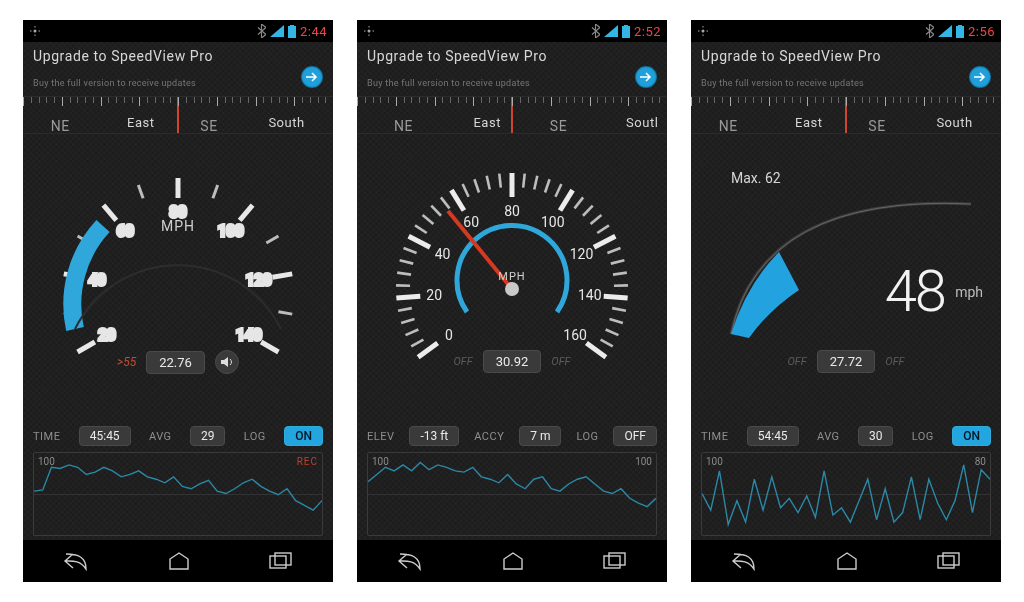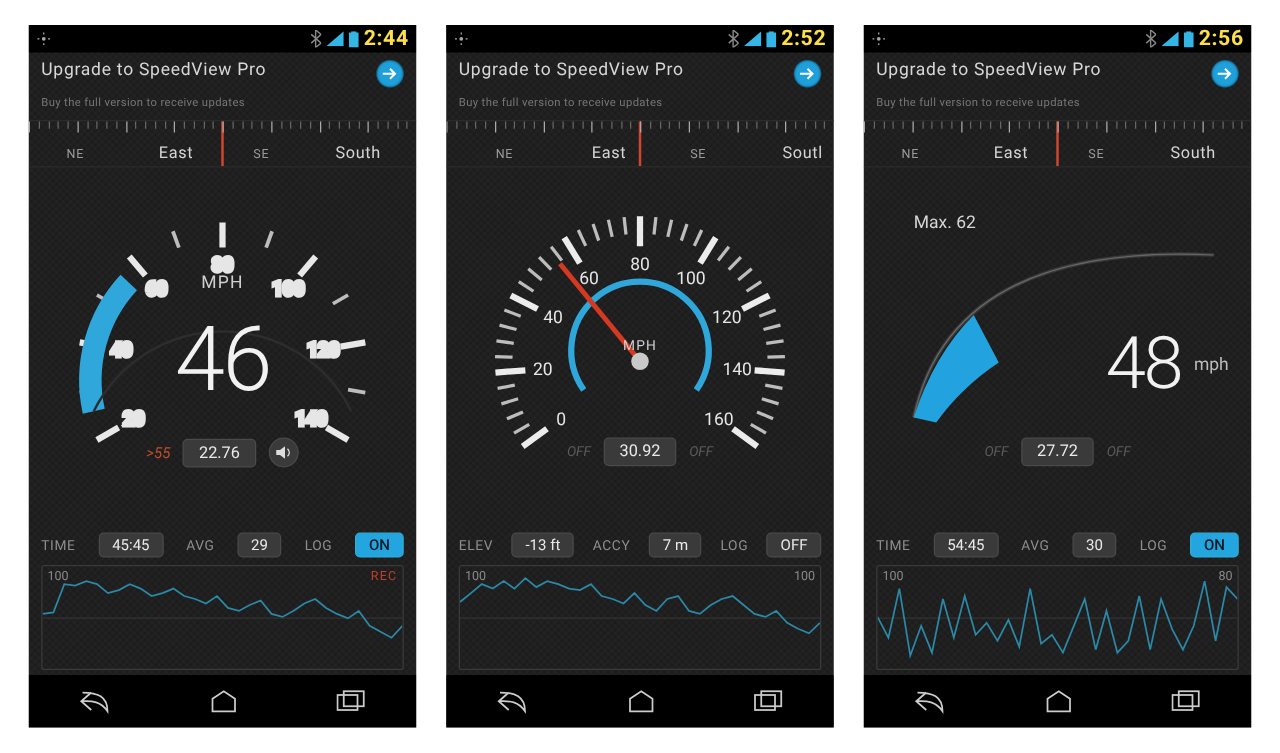--- a/index.html
+++ b/index.html
@@ -31,27 +31,27 @@
     background: #000;
     display: flex;
     align-items: center;
     padding: 0 6px;
     font-size: 11px;
     color: #2ea8d6;
     gap: 4px;
   }
   .statusbar .spacer { flex: 1; }
   .gps-ic svg, .sig-ic svg, .bat-ic svg, .bt-ic svg { display:block }
-  .clock { font-size: 17px; color:#fde047; letter-spacing:.5px;font-weight:bold; }
+  .clock { font-size: 13px; color:#ef4444; letter-spacing:.5px; }
 
   
   .upgrade {
     padding: 6px 10px 4px 10px;
     display: flex;
-    align-items: flex-start;
+    align-items: flex-end;
     justify-content: space-between;
   }
   .upgrade .txt { display:flex; flex-direction:column; }
   .up-title   { color:#d7d7d7; font-size: 14px; letter-spacing:.6px; }
   .up-sub     { color:#767676; font-size: 9px; letter-spacing:.3px; margin-top:14px }
   .go-btn {
     width:22px; height:22px; border-radius:50%;
     background:#1fa0db;
     display:flex;align-items:center;justify-content:center;
     box-shadow:0 0 2px #000 inset;
@@ -73,21 +73,21 @@
   .compass .tick {
     position:absolute; top:0; width:1px; background:#666;
   }
   .compass .tshort{ height:6px; }
   .compass .tlong { height:9px; background:#aaa; }
   .compass .lbl {
     position:absolute; top:18px; font-size:13px; color:#d5d5d5;
     transform:translateX(-50%);
     letter-spacing:.5px;
   }
-  .compass .lbl.small { font-size:10px; color:#9a9a9a; top:21px; }
+  .compass .lbl.small { font-size:14px; color:#9a9a9a; top:21px; }
 
   
   .gauge-wrap { flex:1; position:relative; }
 
   .gauge-svg { position:absolute; left:0; right:0; top:0; }
 
   .big-speed {
     position:absolute;
     left:0; right:0;
     text-align:center;
@@ -283,21 +283,20 @@
             <text x="235.75423574700108" y="150.76084943131173" fill="#e6e6e6" font-size="15" text-anchor="middle">120</text>
             <line x1="238.1384387633061" y1="208" x2="255.4589468389949" y2="218" stroke="#e8e8e8" stroke-width="5"></line>
             <text x="226.01408311032398" y="206" fill="#e6e6e6" font-size="15" text-anchor="middle">140</text>
           </g>
       </g>
 
       <path d="M 52 195 A 115 115 0 0 1 80 92" stroke="#2fa7db" stroke-width="18" fill="none" stroke-linecap="butt"></path>
       <path d="M 52 195 A 115 115 0 0 1 258 195" stroke="#2d2d2d" stroke-width="2" fill="none"></path>
     </svg>
     <div class="unit-label" style="top:84px;">MPH</div>
-    <div class="big-speed" style="top:118px">46</div>
 
     <div class="pill-row" style="top:216px">
       <span class="thresh">&gt;55</span>
       <span class="pill">22.76</span>
       <span class="horn">
         <svg width="14" height="12" viewBox="0 0 14 12">
             <path d="M1 4h3l4-3v10l-4-3H1z" fill="#ddd"></path>
             <path d="M10 3c2 2 2 4 0 6" stroke="#ddd" fill="none"></path>
           </svg>
       </span>

